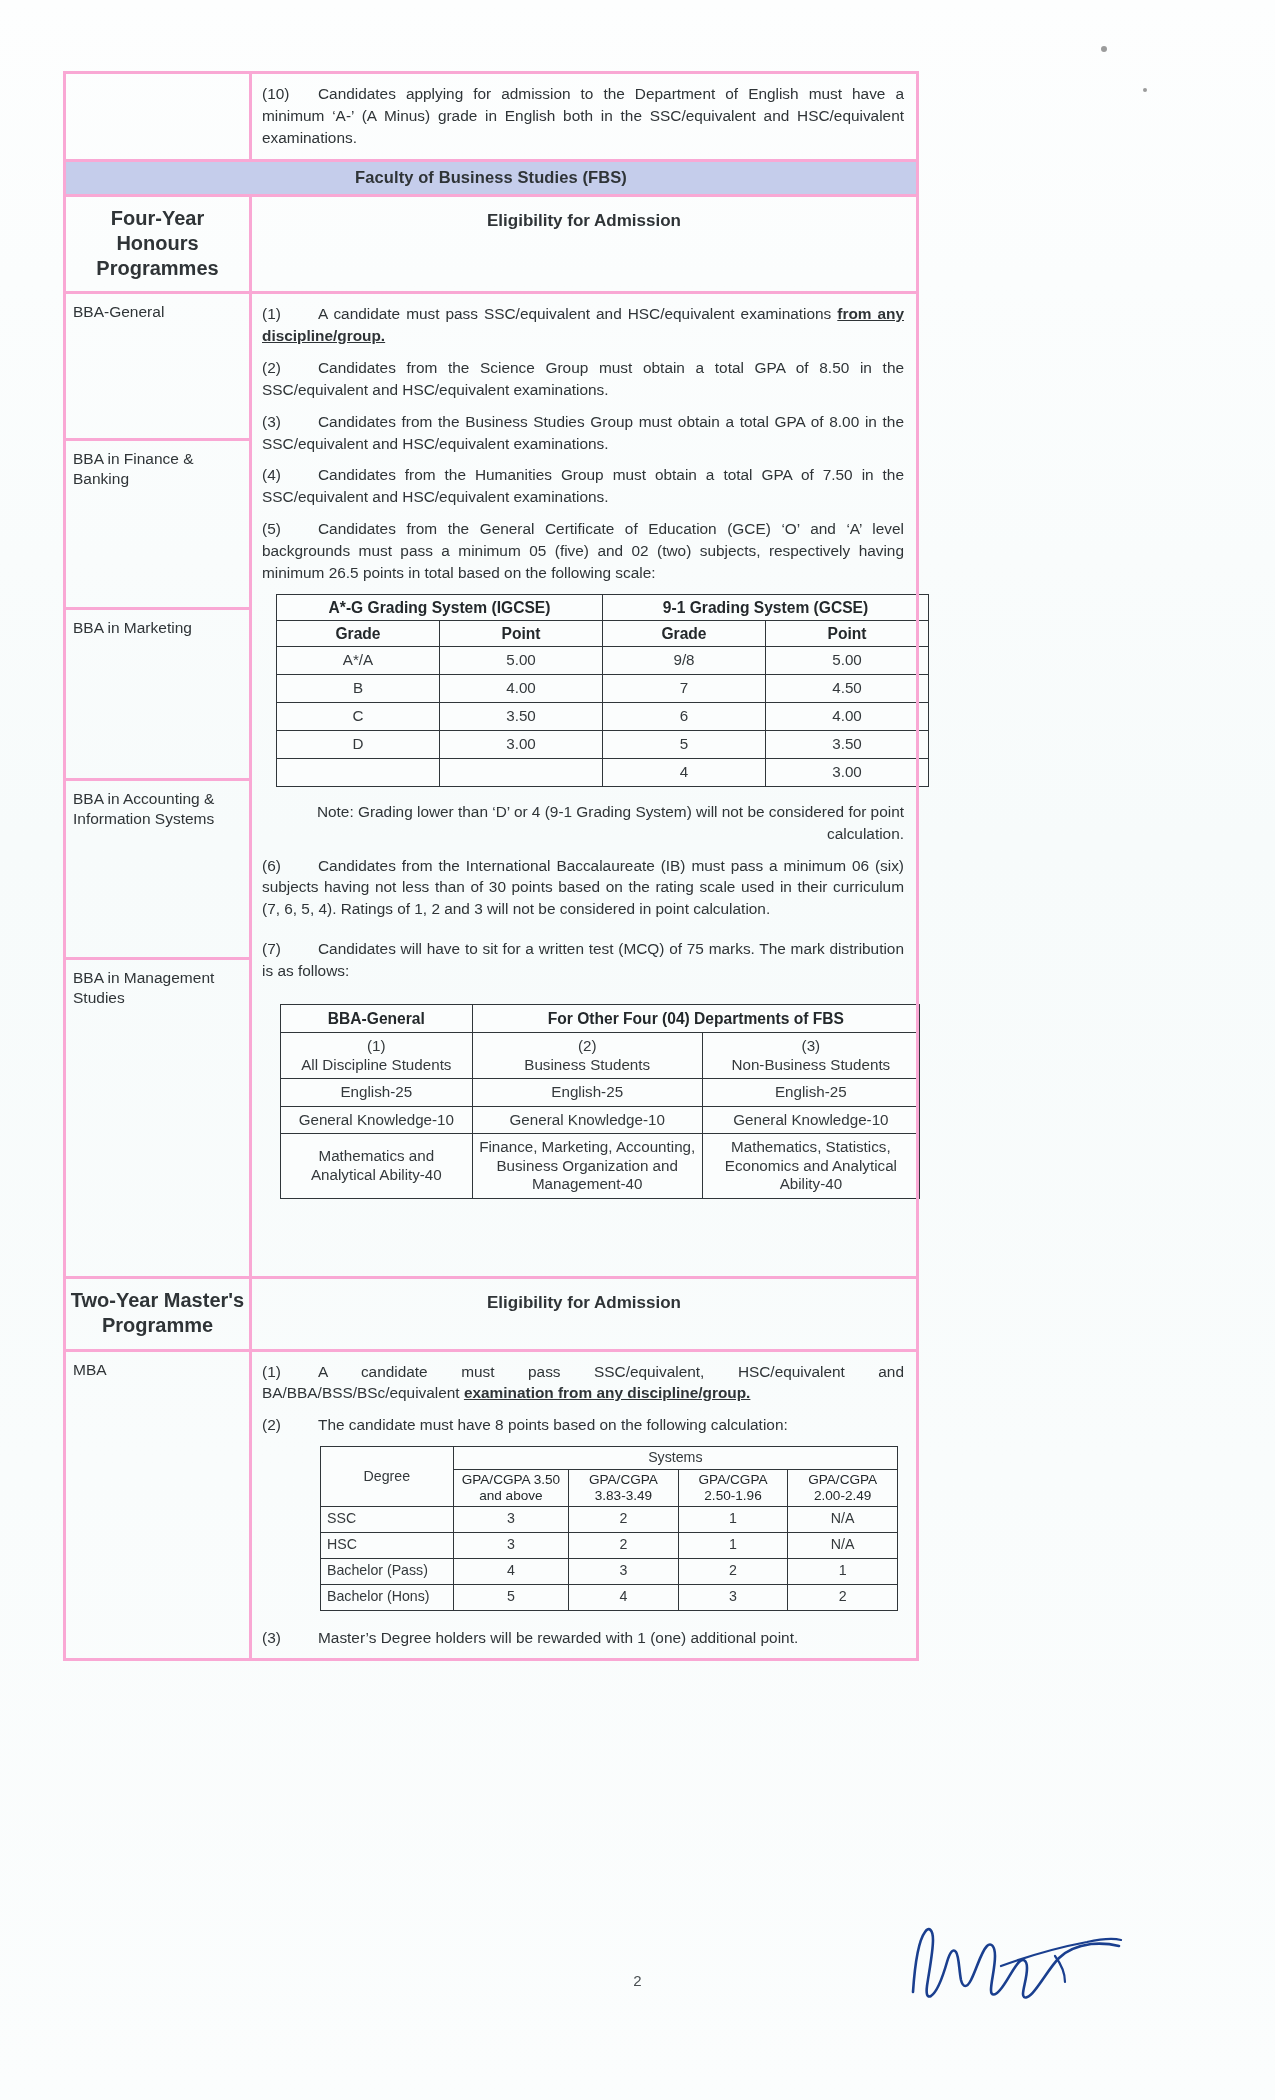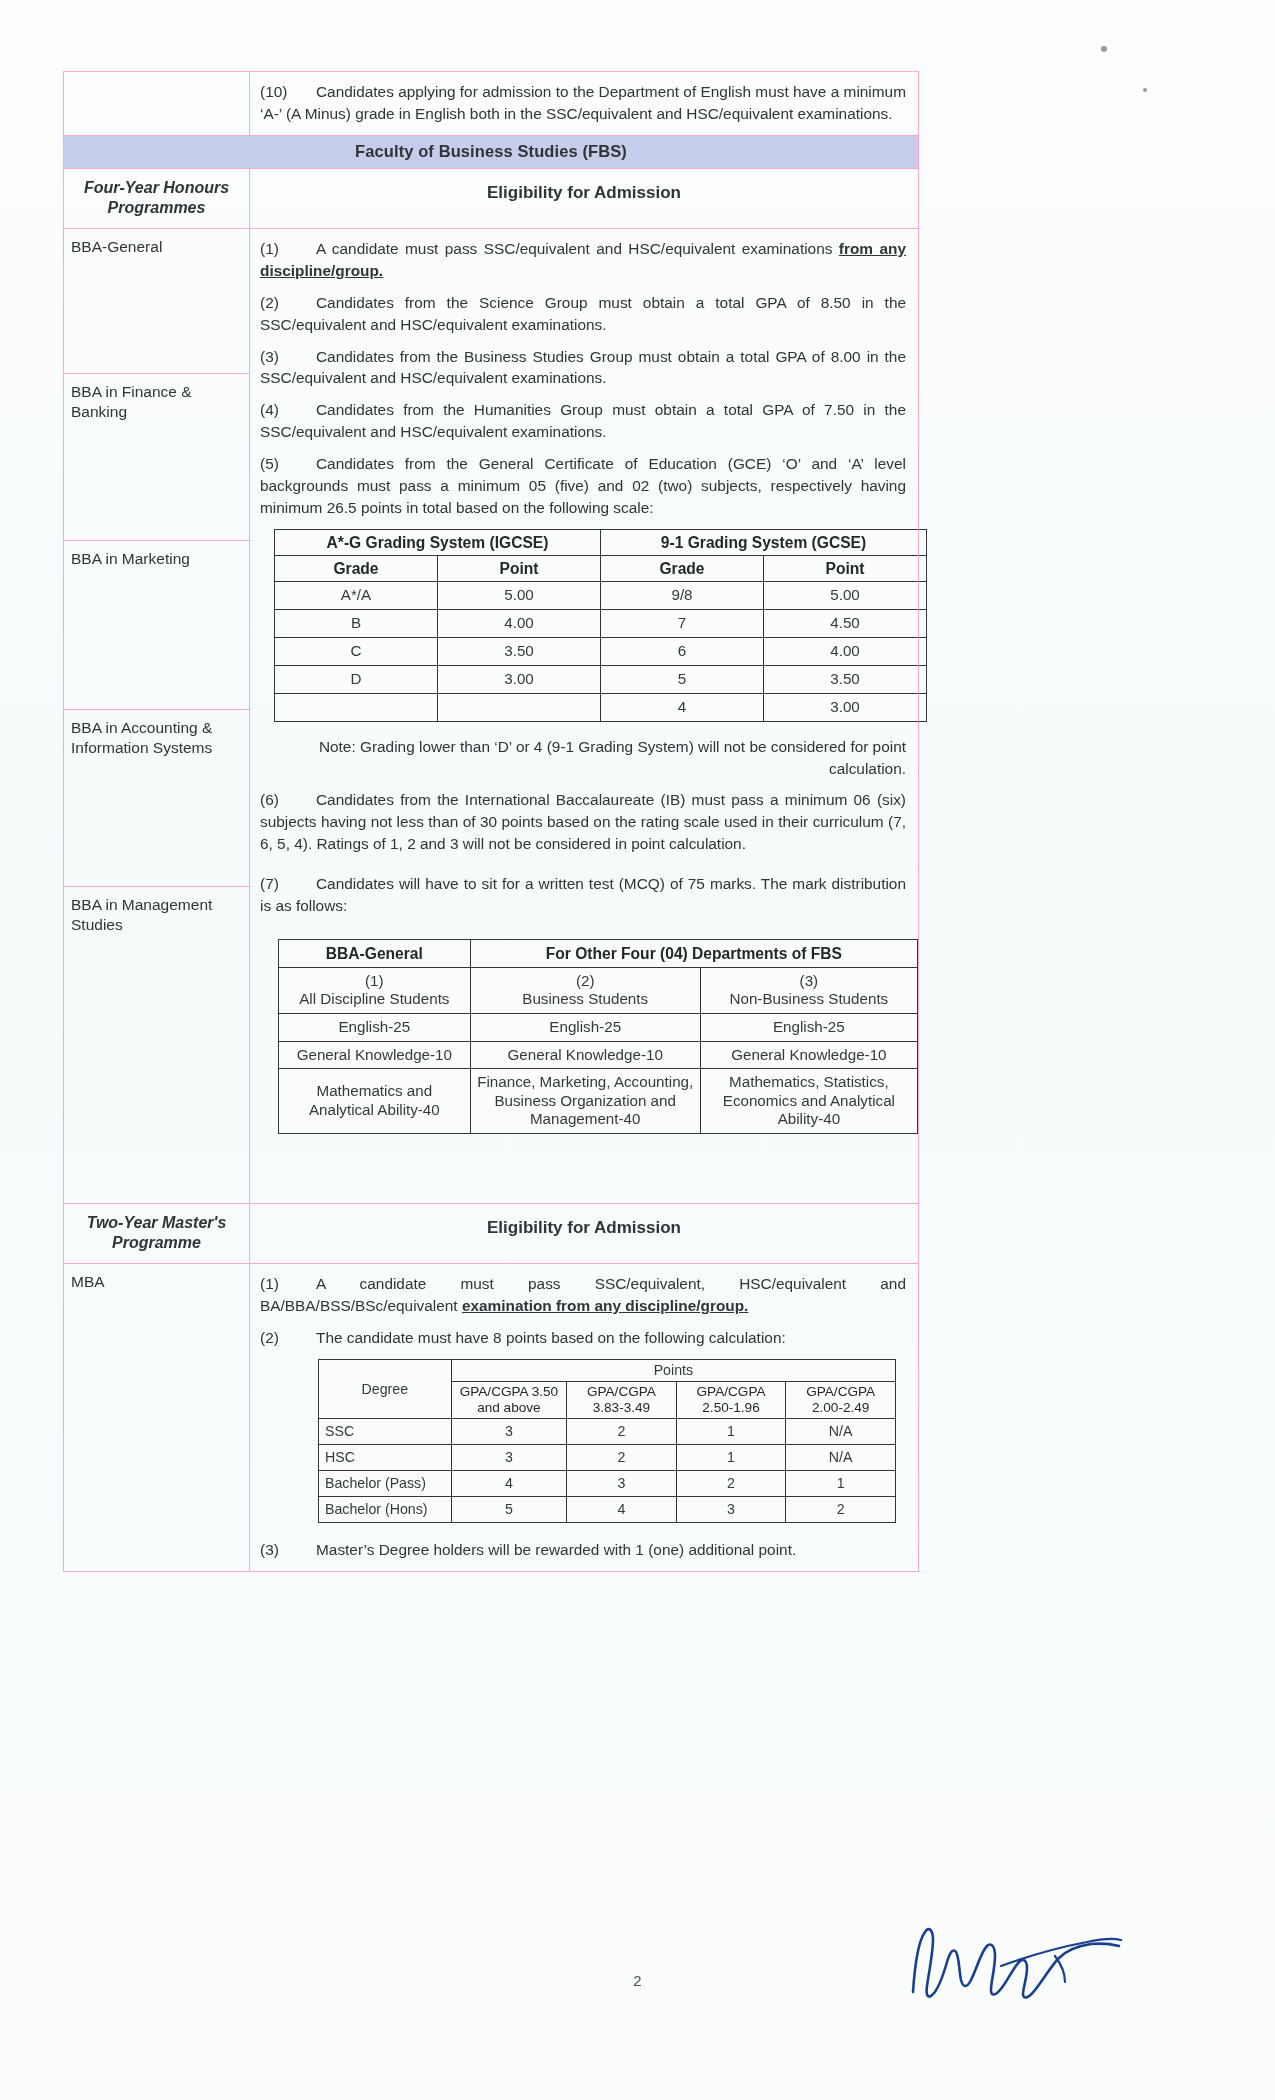--- a/index.html
+++ b/index.html
@@ -37,21 +37,21 @@
     left: 63px;
     top: 71px;
     width: 856px;
   }
   table.doc {
     width: 100%;
     border-collapse: collapse;
     table-layout: fixed;
   }
   table.doc > tbody > tr > td {
-    border: 1px solid #f9a8d4;
+    border: 3px solid #f9a8d4;
     vertical-align: top;
     color: #2f3437;
   }
   .col-left { width: 186px; }
 
   .prog-cell {
     padding: 8px 6px 8px 7px;
     font-size: 15.5px;
     line-height: 1.30;
     color: #34393c;
@@ -69,26 +69,25 @@
     font-weight: bold;
     font-size: 16.5px;
     letter-spacing: .1px;
     padding: 6px 0 7px 0;
     color: #24282b;
     border: 1px solid #4e5356;
   }
   .hdr-left {
     text-align: center;
     font-weight: bold;
-    font-size: 16px;
+    font-size: 20px;
     line-height: 1.26;
     padding: 9px 4px 10px 4px;
     vertical-align: middle;
     color: #24282b;
-    font-style: italic;
   }
   .hdr-right {
     text-align: center;
     font-weight: bold;
     font-size: 17px;
     padding: 14px 0 8px 0;
     vertical-align: middle;
     color: #24282b;
   }
   p.clause {
@@ -334,21 +333,21 @@
               <colgroup>
                   <col style="width:23%">
                   <col style="width:20%">
                   <col style="width:19%">
                   <col style="width:19%">
                   <col style="width:19%">
                 </colgroup>
               <tbody>
                 <tr>
                   <td rowspan="2" class="pts-head">Degree</td>
-                  <td colspan="4" class="pts-head">Points</td>
+                  <td colspan="4" class="pts-head">Systems</td>
                 </tr>
                 <tr>
                   <th class="small">GPA/CGPA 3.50 and above</th>
                   <th class="small">GPA/CGPA 3.83-3.49</th>
                   <th class="small">GPA/CGPA 2.50-1.96</th>
                   <th class="small">GPA/CGPA 2.00-2.49</th>
                 </tr>
                 <tr>
                   <td class="deg small-row">SSC</td>
                   <td class="small-row">3</td>

